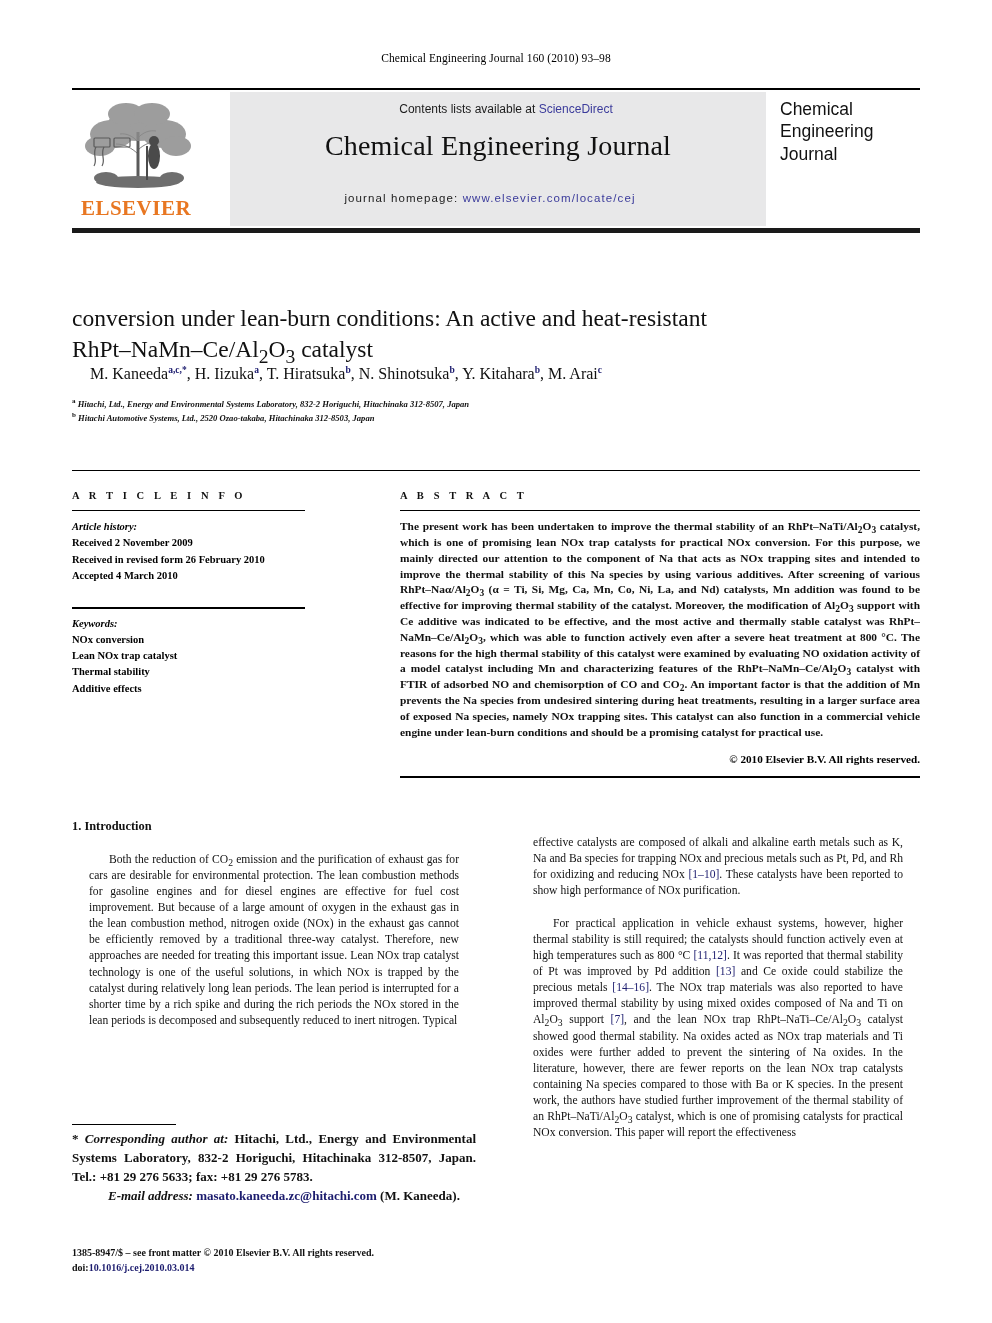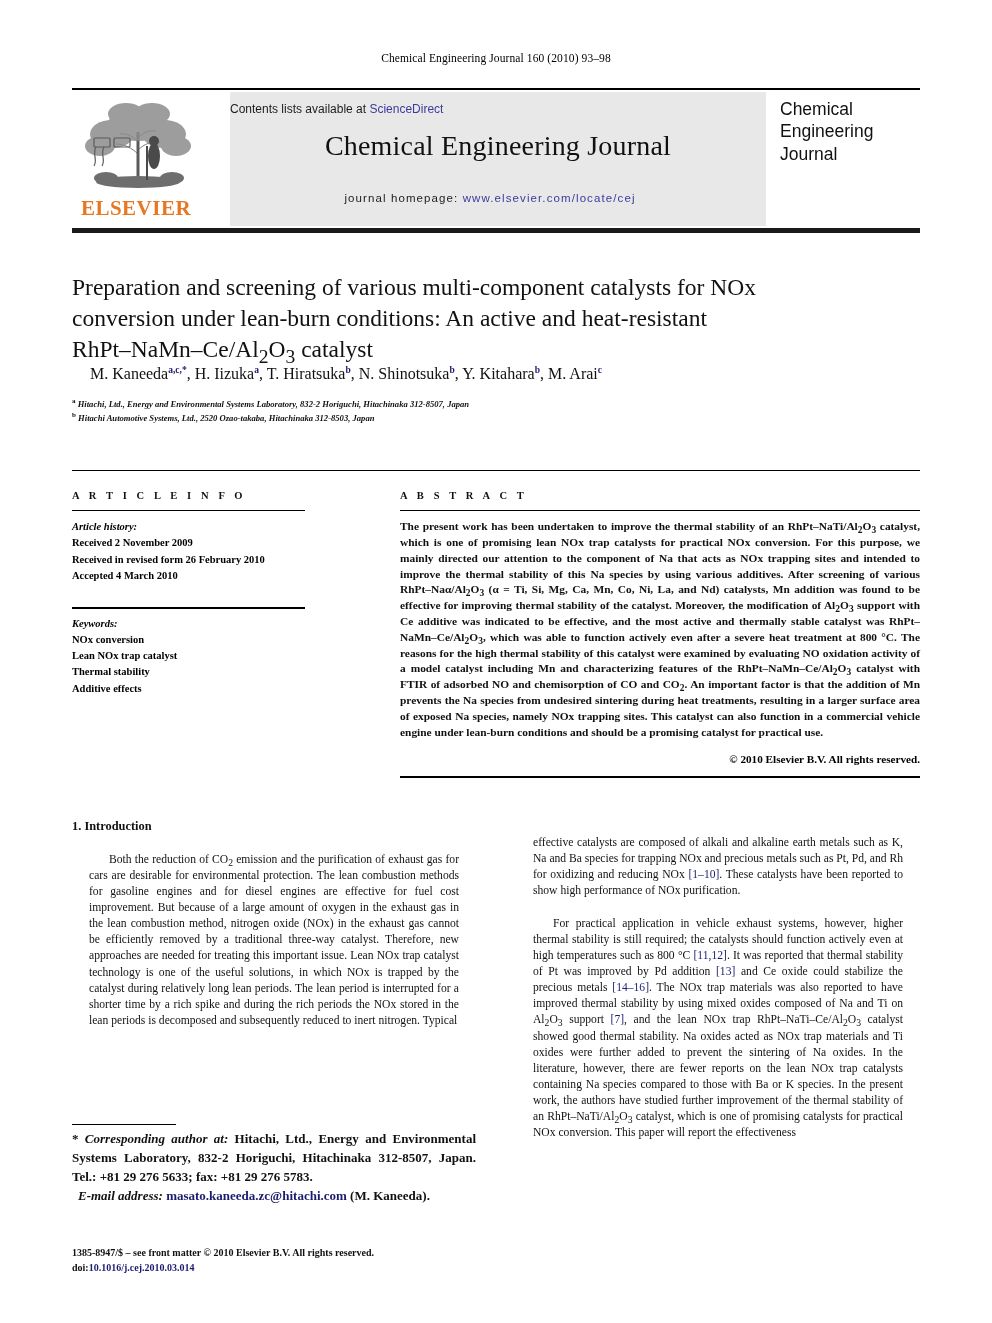--- a/index.html
+++ b/index.html
@@ -22,21 +22,21 @@
   .rule-bottom{
     position:absolute;left:72px;top:228px;width:848px;height:5px;background:#1a1a1a;
   }
 
   
   .masthead{position:absolute;left:72px;top:92px;width:848px;height:134px;}
   .sd-band{
     position:absolute;left:158px;top:0;width:536px;height:134px;background:#e8e8e9;
   }
   .contents-line{
-    position:absolute;left:158px;top:10px;width:552px;text-align:left;
+    position:absolute;left:158px;top:10px;width:552px;text-align:center;
     font-family:"Liberation Sans", sans-serif;font-size:12px;color:#1c1c1c;
   }
   .contents-line .sd-link{color:#3b3b9b;}
   .journal-title{
     position:absolute;left:158px;top:38px;width:536px;text-align:center;
     font-family:"Liberation Serif", serif;font-size:28px;color:#111;letter-spacing:.2px;
   }
   .homepage-line{
     position:absolute;left:150px;top:100px;width:536px;text-align:center;
     font-family:"Liberation Sans", sans-serif;font-size:11.5px;letter-spacing:1.1px;color:#1c1c1c;
@@ -113,21 +113,21 @@
   .h2{font-weight:bold;font-size:12.4px;margin:0 0 16px 0;}
   .body-col p{margin:17px;text-indent:20px;}
   .ref{color:#1c1c6e;}
 
   
   .footnotes{
     position:absolute;left:72px;top:1124px;width:404px;color:#111;
   }
   .fn-rule{width:104px;height:1.1px;background:#000;margin-bottom:5px;}
   .fn-text{font-size:13px;line-height:1.46;text-align:justify;font-weight:bold;}
-  .fn-email{margin-left:6px;}
+  .fn-email{margin-left:36px;}
   .fn-email i{font-style:italic;}
   .mail-link{color:#1c1c6e;}
   .issn{
     position:absolute;left:72px;top:1245px;width:420px;
     font-size:10px;line-height:1.5;font-weight:bold;color:#111;
   }
   .doi-link{color:#1c1c6e;}
   sub,sup{line-height:0;}
 </style>
 </head>
@@ -193,21 +193,21 @@
     <div class="cover-block">
       <div>Chemical</div>
       <div>Engineering</div>
       <div>Journal</div>
     </div>
   </div>
 
   <div class="rule-bottom"></div>
 
   <div class="title">
-    <span>Preparation and screening of various multi-component catalysts for NOx</span><br>
+    <br>
     <span>conversion under lean-burn conditions: An active and heat-resistant</span><br>
     <span><span>RhPt–NaMn–Ce/Al</span><sub>2</sub><span>O</span><sub>3</sub><span> catalyst</span></span>
   </div>
 
   <div class="authors">
     <span><span>M. Kaneeda</span><sup>a,c,*</sup></span>,
     <span><span>H. Iizuka</span><sup>a</sup></span>,
     <span><span>T. Hiratsuka</span><sup>b</sup></span>,
     <span><span>N. Shinotsuka</span><sup>b</sup></span>,
     <span><span>Y. Kitahara</span><sup>b</sup></span>,

